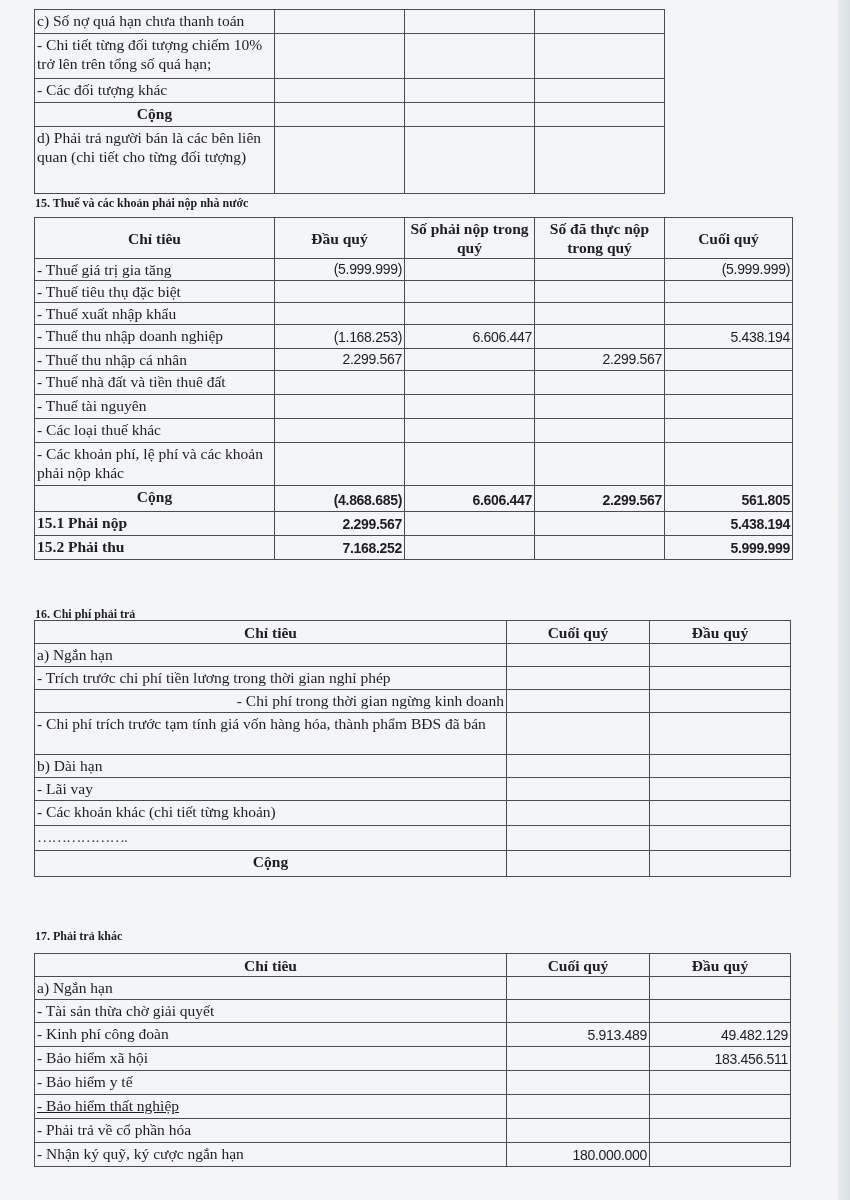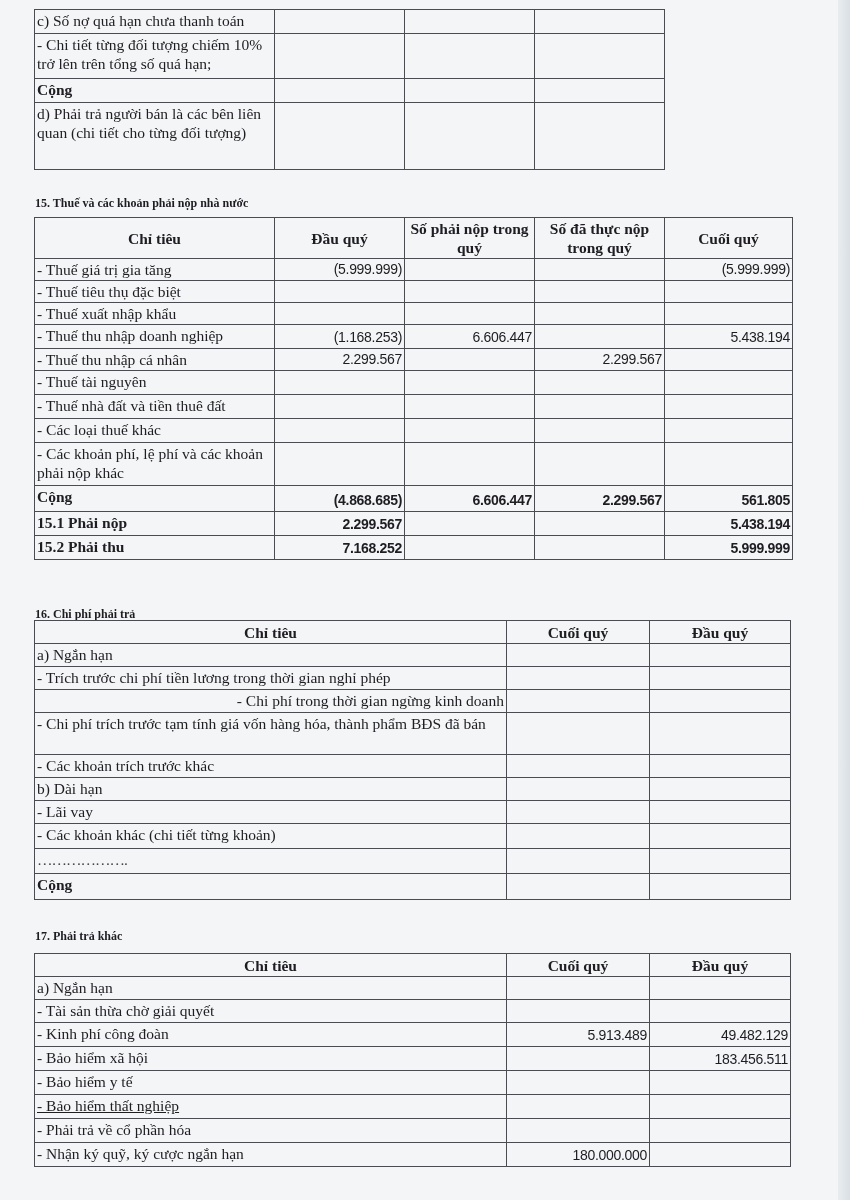--- a/index.html
+++ b/index.html
@@ -21,21 +21,21 @@
     vertical-align: top; font-weight: normal;
     overflow: hidden;
   }
   th { text-align: center; vertical-align: middle; font-weight: bold; }
   .num {
     font-family: "Liberation Sans", "DejaVu Sans", sans-serif;
     font-size: 14px; text-align: right; vertical-align: bottom;
     letter-spacing: -0.3px; padding-right: 2px;
   }
   .bold { font-weight: bold; }
-  .center { text-align: left; }
+  .center { text-align: center; }
   .section-title {
     position: absolute; left: 35px;
     font-weight: bold; font-size: 12px;
   }
   .dots { letter-spacing: -1px; color: #444; }
 
   
   #t14 { left: 34px; top: 9px; width: 758px; }
   #t14 td { height: 21px; }
   
@@ -67,20 +67,26 @@
         <td class="num"></td>
         <td class="num"></td>
       </tr>
       <tr style="height: 45px;">
         <td>- Chi tiết từng đối tượng chiếm 10% trở lên trên tổng số quá hạn;</td>
         <td class="num"></td>
         <td class="num"></td>
         <td class="num"></td>
       </tr>
       <tr style="height: 22px;">
+        <td>- Các đối tượng khác</td>
+        <td class="num"></td>
+        <td class="num"></td>
+        <td class="num"></td>
+      </tr>
+      <tr style="height: 22px;">
         <td class="bold center">Cộng</td>
         <td class="num"></td>
         <td class="num"></td>
         <td class="num"></td>
       </tr>
       <tr style="height: 67px;">
         <td>d) Phải trả người bán là các bên liên quan (chi tiết cho từng đối tượng)</td>
         <td class="num"></td>
         <td class="num"></td>
         <td class="num"></td>
@@ -136,28 +142,28 @@
         <td class="num">5.438.194</td>
       </tr>
       <tr style="height: 22px;">
         <td>- Thuế thu nhập cá nhân</td>
         <td class="num">2.299.567</td>
         <td class="num"></td>
         <td class="num">2.299.567</td>
         <td class="num"></td>
       </tr>
       <tr style="height: 24px;">
+        <td>- Thuế nhà đất và tiền thuê đất</td>
+        <td class="num"></td>
+        <td class="num"></td>
+        <td class="num"></td>
+        <td class="num"></td>
+      </tr>
+      <tr style="height: 24px;">
         <td>- Thuế tài nguyên</td>
-        <td class="num"></td>
-        <td class="num"></td>
-        <td class="num"></td>
-        <td class="num"></td>
-      </tr>
-      <tr style="height: 24px;">
-        <td>- Thuế nhà đất và tiền thuê đất</td>
         <td class="num"></td>
         <td class="num"></td>
         <td class="num"></td>
         <td class="num"></td>
       </tr>
       <tr style="height: 24px;">
         <td>- Các loại thuế khác</td>
         <td class="num"></td>
         <td class="num"></td>
         <td class="num"></td>
@@ -222,25 +228,20 @@
       <tr style="height: 22px; text-align: right;">
         <td>- Chi phí trong thời gian ngừng kinh doanh</td>
         <td class="num"></td>
         <td class="num"></td>
       </tr>
       <tr style="height: 42px;">
         <td>- Chi phí trích trước tạm tính giá vốn hàng hóa, thành phẩm BĐS đã bán</td>
         <td class="num"></td>
         <td class="num"></td>
       </tr>
-      <tr style="height: 22px;">
-        <td>- Các khoản trích trước khác</td>
-        <td class="num"></td>
-        <td class="num"></td>
-      </tr>
       <tr style="height: 22px; margin-top: 46px;">
         <td>b) Dài hạn</td>
         <td class="num"></td>
         <td class="num"></td>
       </tr>
       <tr style="height: 22px;">
         <td>- Lãi vay</td>
         <td class="num"></td>
         <td class="num"></td>
       </tr>

